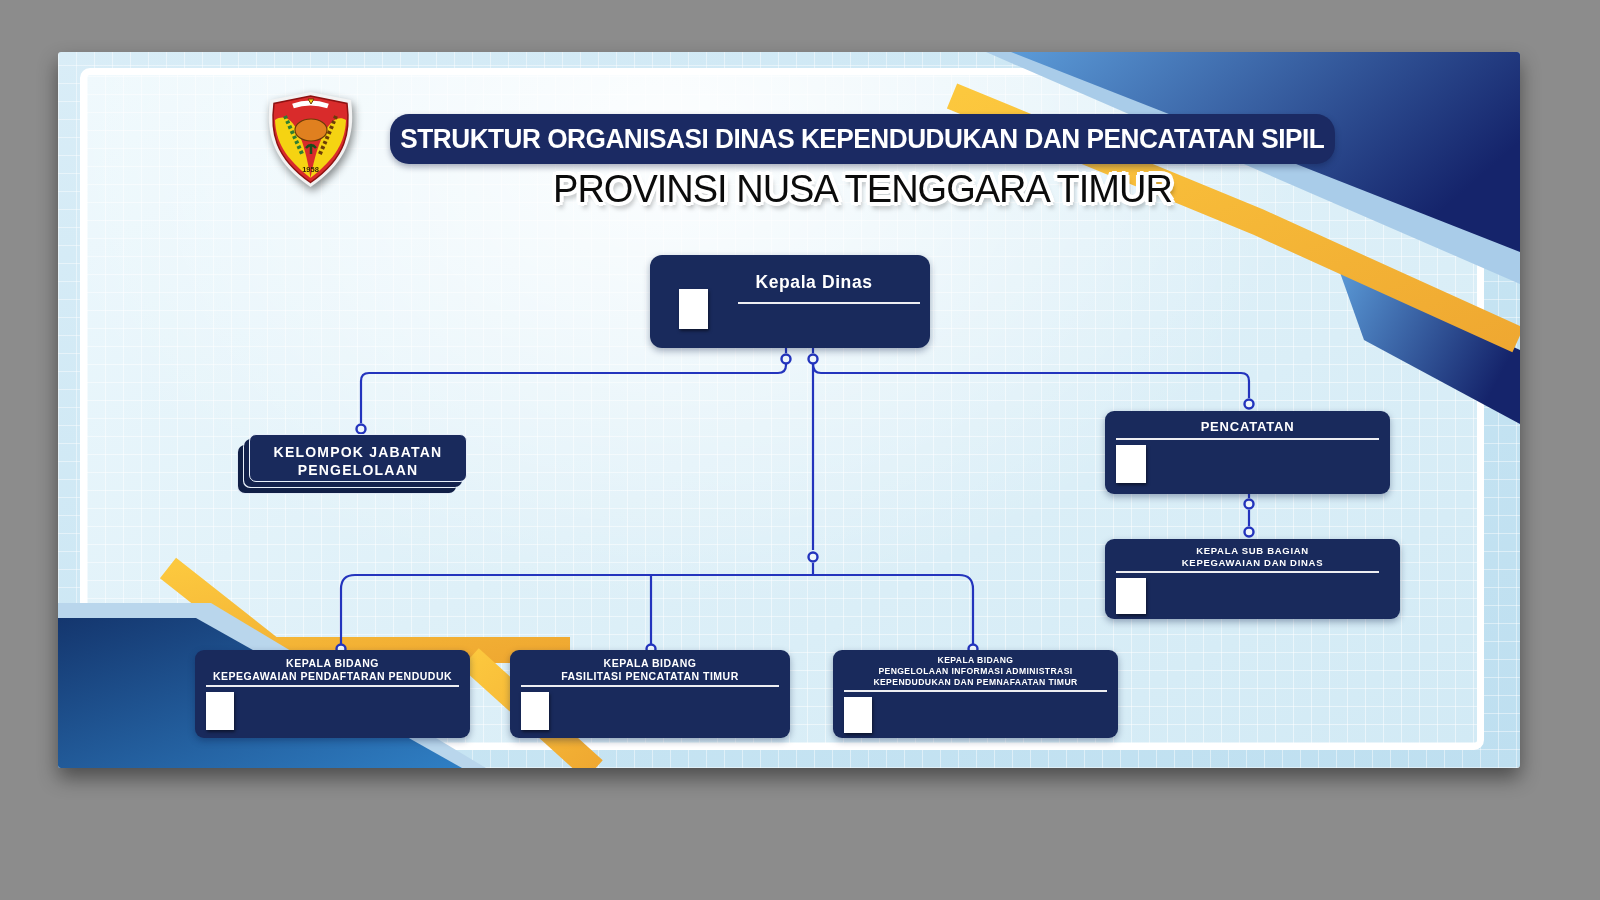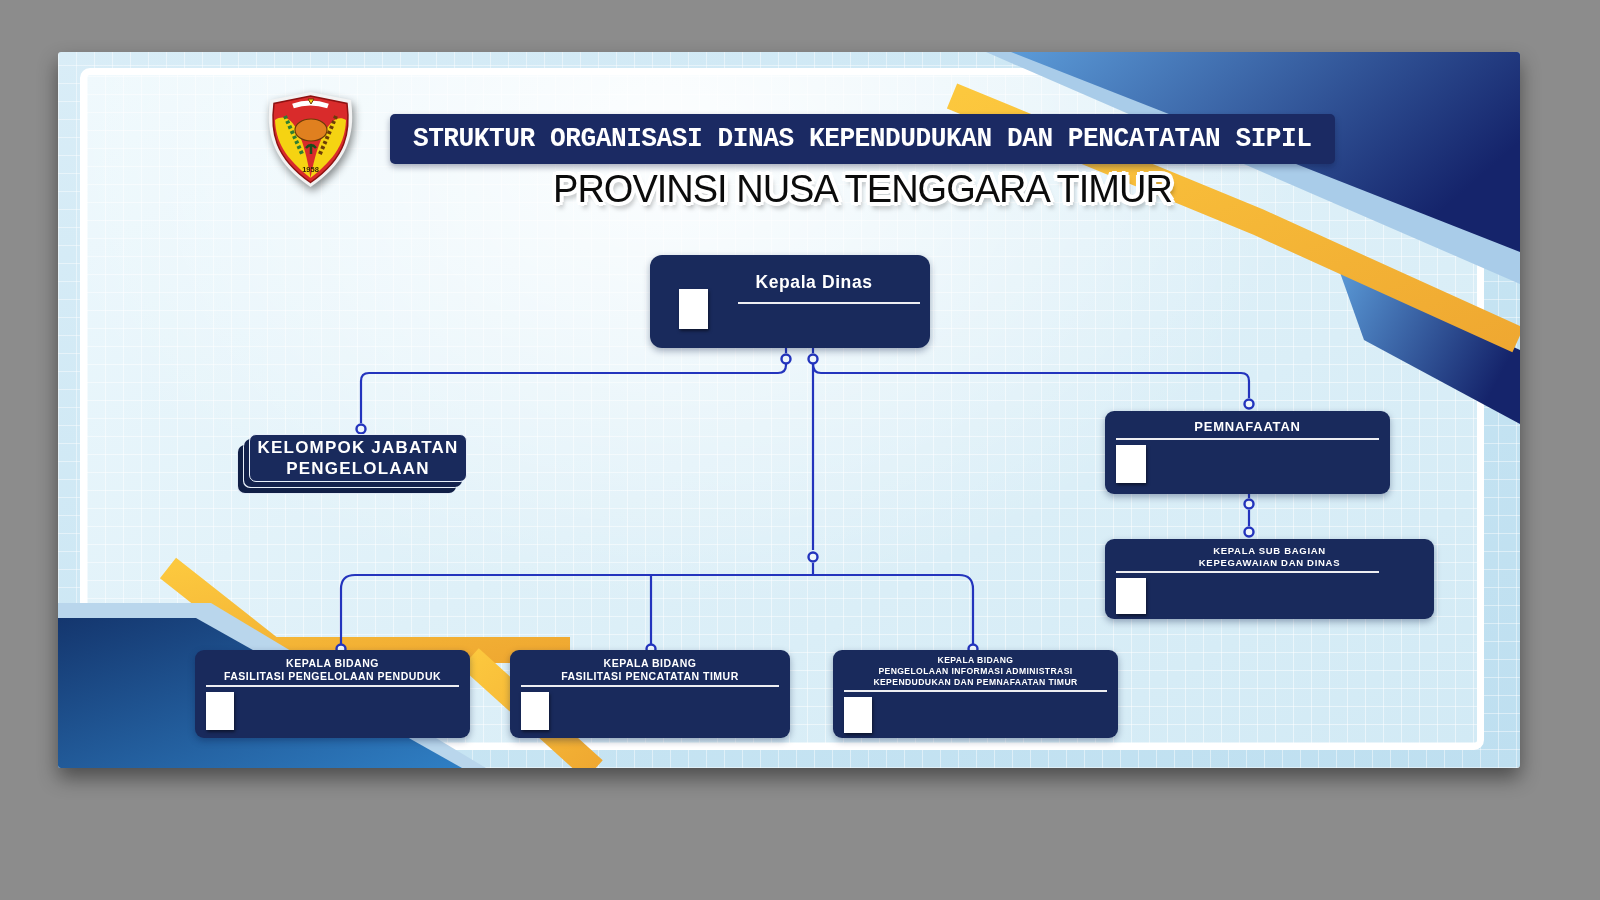--- a/index.html
+++ b/index.html
@@ -18,39 +18,39 @@
       linear-gradient(150deg,#d9edf7 0%,#c8e5f3 55%,#bedff0 100%);}
   .frame{position:absolute;left:22px;top:16px;width:1404px;height:682px;z-index:2;
     border:7px solid #fff;border-radius:10px;
     background:
       radial-gradient(ellipse at 42% 10%, rgba(255,255,255,.9), rgba(255,255,255,0) 55%),
       repeating-linear-gradient(90deg, rgba(255,255,255,.5) 0 1px, transparent 1px 18px),
       repeating-linear-gradient(0deg, rgba(255,255,255,.5) 0 1px, transparent 1px 18px),
       linear-gradient(150deg,#eff9fd 0%,#def0f8 50%,#d2eaf5 100%);}
   .deco{position:absolute;left:0;top:0;z-index:3;pointer-events:none}
   .header-bar{position:absolute;left:332px;top:62px;width:945px;height:50px;z-index:6;
-    background:var(--banner-navy);border-radius:5px;display:flex;align-items:center;
-    justify-content:center;box-shadow:0 3px 6px rgba(10,20,60,.35);font-family:Liberation Mono, monospace;}
+    background:var(--banner-navy);border-radius:19px;display:flex;align-items:center;
+    justify-content:center;box-shadow:0 3px 6px rgba(10,20,60,.35);}
   .header-bar .t{color:#fff;font-weight:bold;font-size:27px;letter-spacing:-.5px;white-space:nowrap;
     transform:scaleX(.97);}
   .subtitle{position:absolute;left:332px;top:116px;width:945px;z-index:6;text-align:center;
     font-size:38px;font-weight:normal;color:#0b0b0b;letter-spacing:-1px;white-space:nowrap;
     text-shadow:-3px -3px 0 #fff,3px -3px 0 #fff,-3px 3px 0 #fff,3px 3px 0 #fff,
       -4px 0 0 #fff,4px 0 0 #fff,0 4px 0 #fff,0 -4px 0 #fff,3px 6px 5px rgba(0,0,0,.35);}
   .logo{position:absolute;left:205px;top:38px;z-index:6;filter:drop-shadow(2px 4px 4px rgba(0,0,0,.45));}
   .conn{position:absolute;left:0;top:0;z-index:4}
   .node{position:absolute;z-index:5;background:var(--box-navy);border-radius:9px;color:#fff;
     box-shadow:0 3px 7px rgba(10,25,70,.35);}
   .node .titles{position:absolute;left:0;right:0;text-align:center;font-weight:bold;
     line-height:1.25;letter-spacing:.6px;}
   .node .rule{position:absolute;height:1.5px;background:rgba(255,255,255,.92);}
   .node .photo{position:absolute;background:#fff;box-shadow:1px 2px 3px rgba(0,0,0,.5);}
   .stacked{border:1.5px solid #e8f0fa;border-radius:7px;
     box-shadow:-5px 5px 0 #13224d,-6px 6px 0 #e8f0fa,-11px 11px 0 #101f46,-12px 12px 0 #dfe9f5;}
-  .stacked .titles{top:2px;font-size:17px;letter-spacing:1.2px;}
+  .stacked .titles{top:9px;font-size:14px;letter-spacing:1.2px;}
   .kd-title{top:17px;font-size:17.5px;letter-spacing:.4px;padding-left:48px;}
 </style>
 </head>
 <body>
 
 <div class="banner">
 
   <div class="frame"></div>
 
   <svg class="deco" width="1462" height="716" viewBox="0 0 1462 716">
@@ -137,39 +137,39 @@
 
   <div class="node stacked" style="left:191px;top:382px;width:218px;height:48px">
     <div class="titles">
       <div>KELOMPOK JABATAN</div>
       <div>PENGELOLAAN</div>
     </div>
   </div>
 
   <div class="node" style="left:1047px;top:359px;width:285px;height:83px">
     <div class="titles" style="top:8px;font-size:13px;letter-spacing:.8px">
-      <div>PEMNAFAATAN</div>
+      <div>PENCATATAN</div>
     </div>
     <div class="rule" style="left:11px;top:27px;width:263px"></div>
     <div class="photo" style="left:11px;top:34px;width:30px;height:38px"></div>
   </div>
 
-  <div class="node" style="left:1047px;top:487px;width:329px;height:80px">
+  <div class="node" style="left:1047px;top:487px;width:295px;height:80px">
     <div class="titles" style="top:6px;font-size:9.5px;letter-spacing:.7px">
       <div>KEPALA SUB BAGIAN</div>
       <div>KEPEGAWAIAN DAN DINAS</div>
     </div>
     <div class="rule" style="left:11px;top:32px;width:263px"></div>
     <div class="photo" style="left:11px;top:39px;width:30px;height:36px"></div>
   </div>
 
   <div class="node" style="left:137px;top:598px;width:275px;height:88px">
     <div class="titles" style="top:7px;font-size:10.5px;letter-spacing:.5px">
       <div>KEPALA BIDANG</div>
-      <div>FASILITASI PENGELOLAAN PENDUDUK</div>
+      <div>KEPEGAWAIAN PENDAFTARAN PENDUDUK</div>
     </div>
     <div class="rule" style="left:11px;top:35px;width:253px"></div>
     <div class="photo" style="left:11px;top:42px;width:28px;height:38px"></div>
   </div>
 
   <div class="node" style="left:452px;top:598px;width:280px;height:88px">
     <div class="titles" style="top:7px;font-size:10.5px;letter-spacing:.5px">
       <div>KEPALA BIDANG</div>
       <div>FASILITASI PENCATATAN TIMUR</div>
     </div>

